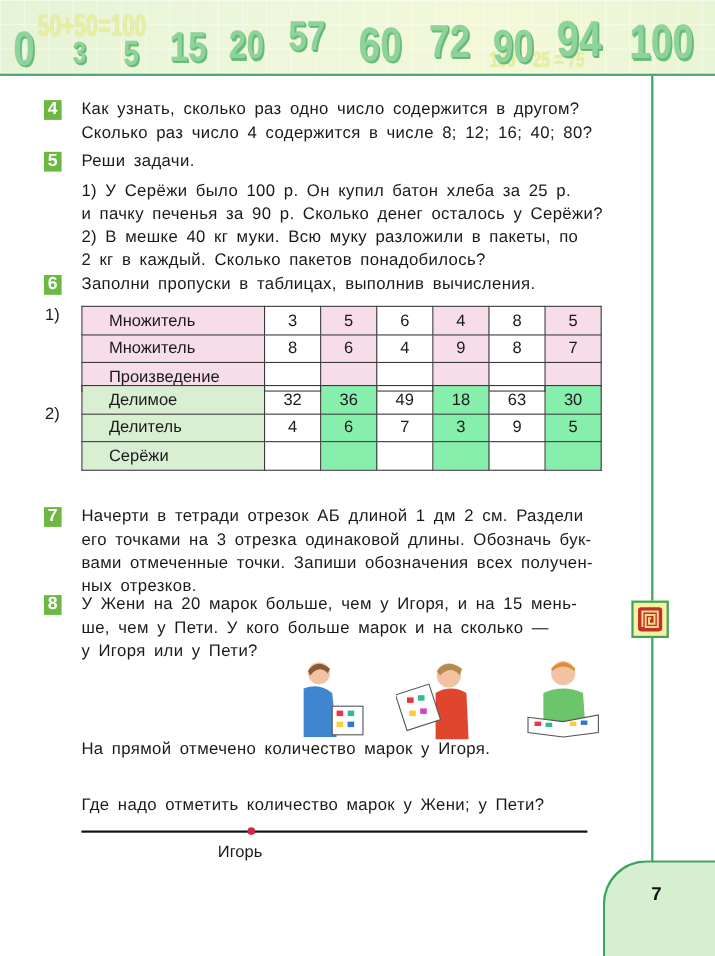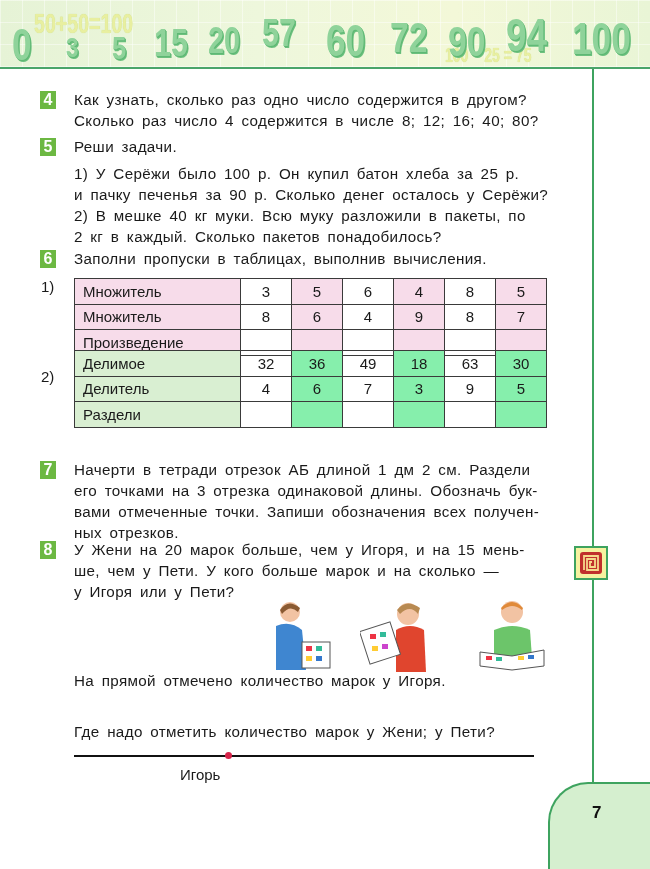--- a/index.html
+++ b/index.html
@@ -45,38 +45,38 @@
     position:absolute; left:0; top:2px; width:16px; height:18px;
     background:#6cb842; color:#fff; font-weight:bold; font-size:16px; line-height:18px; text-align:center;
   }
   .p { margin:0; }
   .sub { margin-top:6px; }
   .tbl-label { position:absolute; left:41px; font-size:15px; }
   table.calc { position:absolute; left:74px; border-collapse:collapse; font-size:15px; }
   table.calc td {
     border:1px solid #3a3a3a; height:24.5px; text-align:center; padding:0;
   }
-  table.calc td.head { width:166px; text-align:left; padding-left:8px; box-sizing:border-box; }
+  table.calc td.head { width:166px; text-align:left; padding-left:24px; box-sizing:border-box; }
   table.calc td.cell { width:50px; }
   .pink .head { background:#f7dcea; }
   .pink .alt { background:#f7dcea; }
   .green .head { background:#d9efd2; }
   .green .alt { background:#86efac; }
   .spiral-box {
     position:absolute; left:574px; top:546px; width:34px; height:34px;
     background:#f6f2a0; border:2px solid #3ea35f; box-sizing:border-box;
     display:flex; align-items:center; justify-content:center;
   }
   .pictures { position:absolute; left:250px; top:596px; width:300px; height:80px; }
   .boy { position:absolute; top:0; width:80px; height:80px; }
   .numline {
     position:absolute; left:74px; top:755px; width:460px; height:2px; background:#111;
   }
   .dot { position:absolute; left:225px; top:752px; width:7px; height:7px; border-radius:50%; background:#d6254a; }
-  .igor-label { position:absolute; left:180px; top:766px; font-size:15px;text-align:right; }
+  .igor-label { position:absolute; left:198px; top:766px; font-size:15px;text-align:right; }
   .page-tab {
     position:absolute; left:548px; top:782px; width:110px; height:100px;
     background:#d5efcf; border-left:2px solid #3ea35f; border-top:2px solid #3ea35f;
     border-top-left-radius:40px; box-sizing:border-box;
   }
   .page-num { position:absolute; left:592px; top:803px; font-weight:bold; font-size:17px; color:#111; }
   .q-text { position:absolute; left:74px; font-size:15.2px; letter-spacing:0.35px; word-spacing:3px; }
 </style>
 </head>
 <body>
@@ -170,21 +170,21 @@
   <tr>
     <td class="head">Делитель</td>
     <td class="cell">4</td>
     <td class="cell alt">6</td>
     <td class="cell">7</td>
     <td class="cell alt">3</td>
     <td class="cell">9</td>
     <td class="cell alt">5</td>
   </tr>
   <tr>
-    <td class="head">Раздели</td>
+    <td class="head">Серёжи</td>
     <td class="cell"></td>
     <td class="cell alt"></td>
     <td class="cell"></td>
     <td class="cell alt"></td>
     <td class="cell"></td>
     <td class="cell alt"></td>
   </tr>
 </tbody>
   </table>
 

